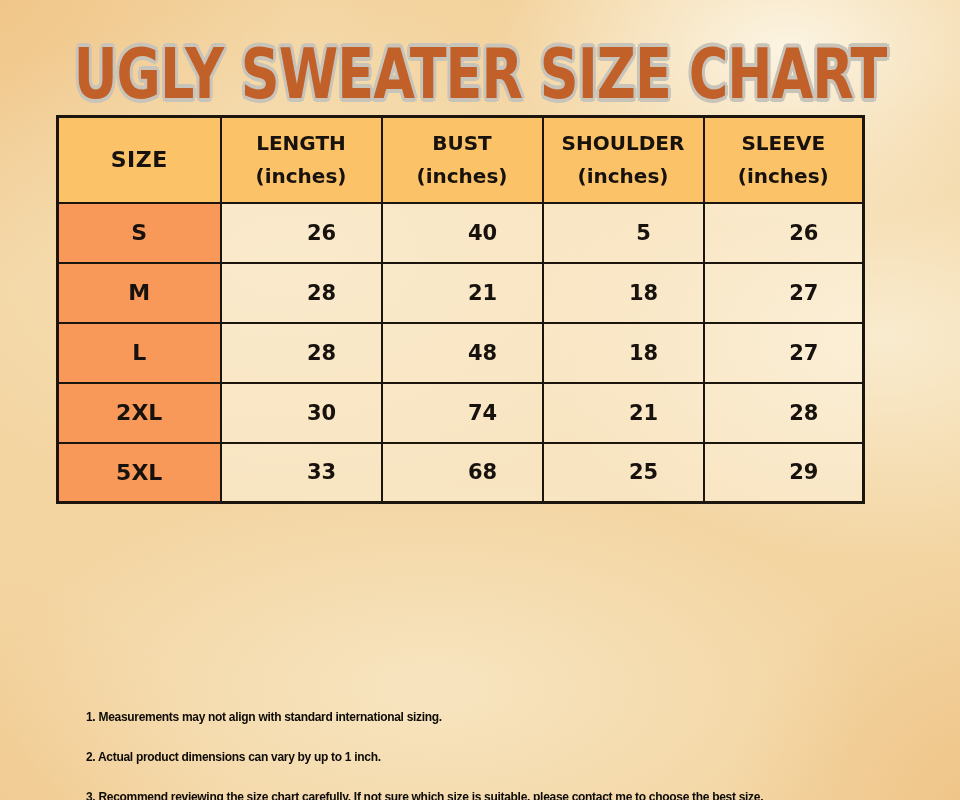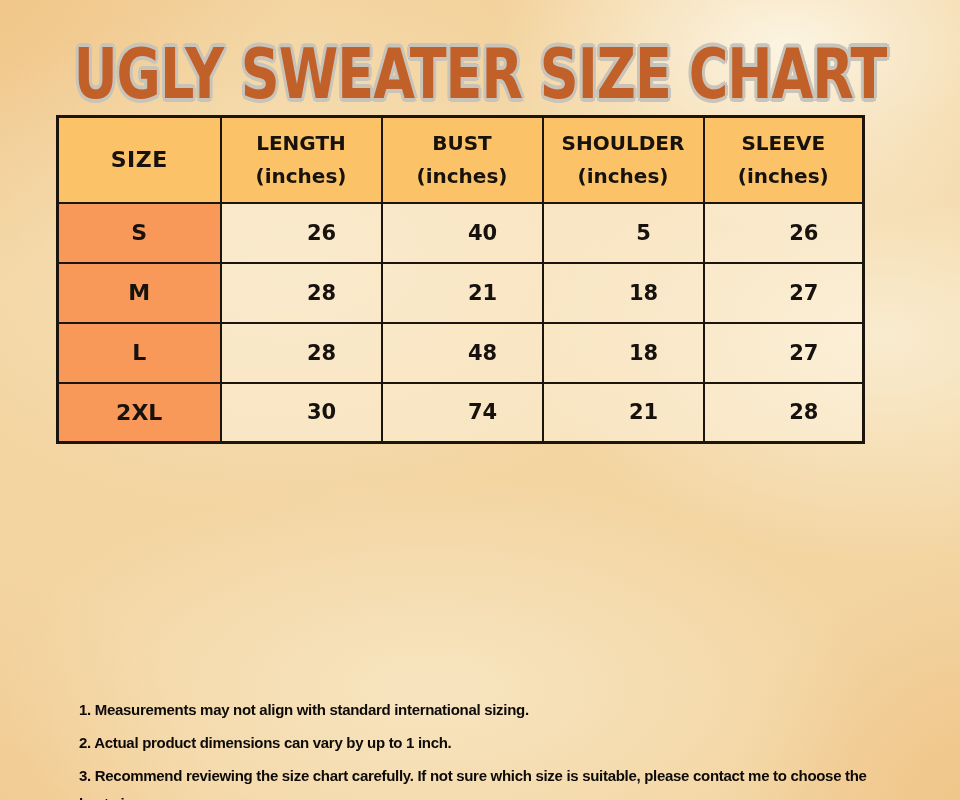--- a/index.html
+++ b/index.html
@@ -88,24 +88,24 @@
   }
 
   .notes {
     position: absolute;
     left: 74px;
     top: 691px;
     width: 816px;
     color: #0d0a08;
   }
   .notes p {
-    margin: 5px;
+    margin: 12px;
     font-family: "Liberation Sans", sans-serif;
     font-weight: bold;
-    font-size: 15px;
+    font-size: 12px;
     letter-spacing: -0.3px;
     line-height: 28px;
   }
 </style>
 </head>
 <body>
 
 <h1 class="page-title">UGLY SWEATER SIZE CHART</h1>
 
 <table class="size-chart">
@@ -159,20 +159,27 @@
     <td>18</td>
     <td>27</td>
   </tr>
       <tr>
     <th class="size-cell">2XL</th>
     <td>30</td>
     <td>74</td>
     <td>21</td>
     <td>28</td>
   </tr>
+      <tr>
+    <th class="size-cell">5XL</th>
+    <td>33</td>
+    <td>68</td>
+    <td>25</td>
+    <td>29</td>
+  </tr>
     </tbody>
 </table>
 
 <div class="notes">
   <p>1. Measurements may not align with standard international sizing.</p>
   <p>2. Actual product dimensions can vary by up to 1 inch.</p>
   <p>3. Recommend reviewing the size chart carefully. If not sure which size is suitable, please contact me to choose the best size.</p>
 </div>
 
 </body></html>

